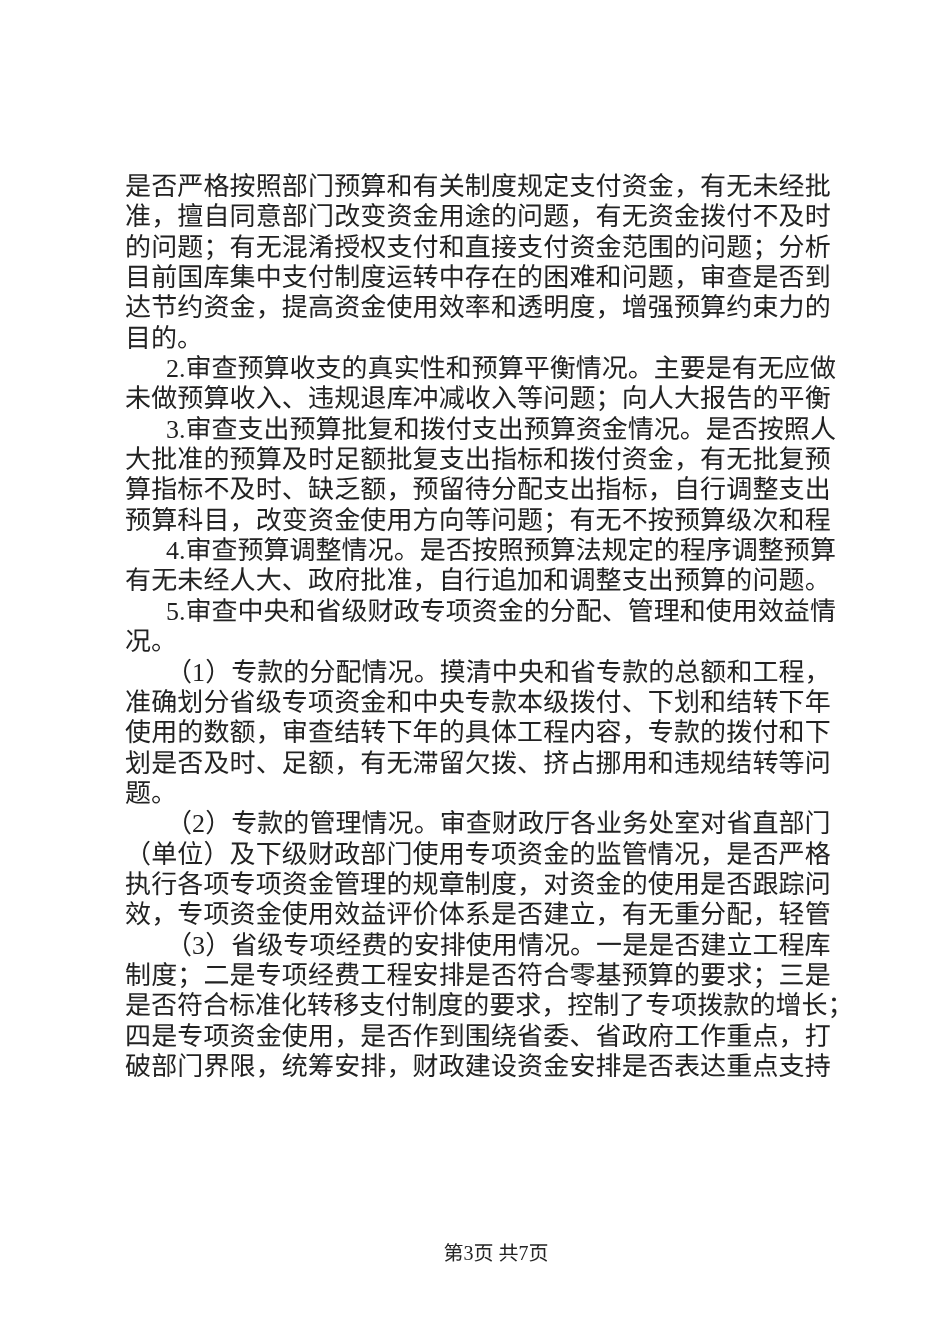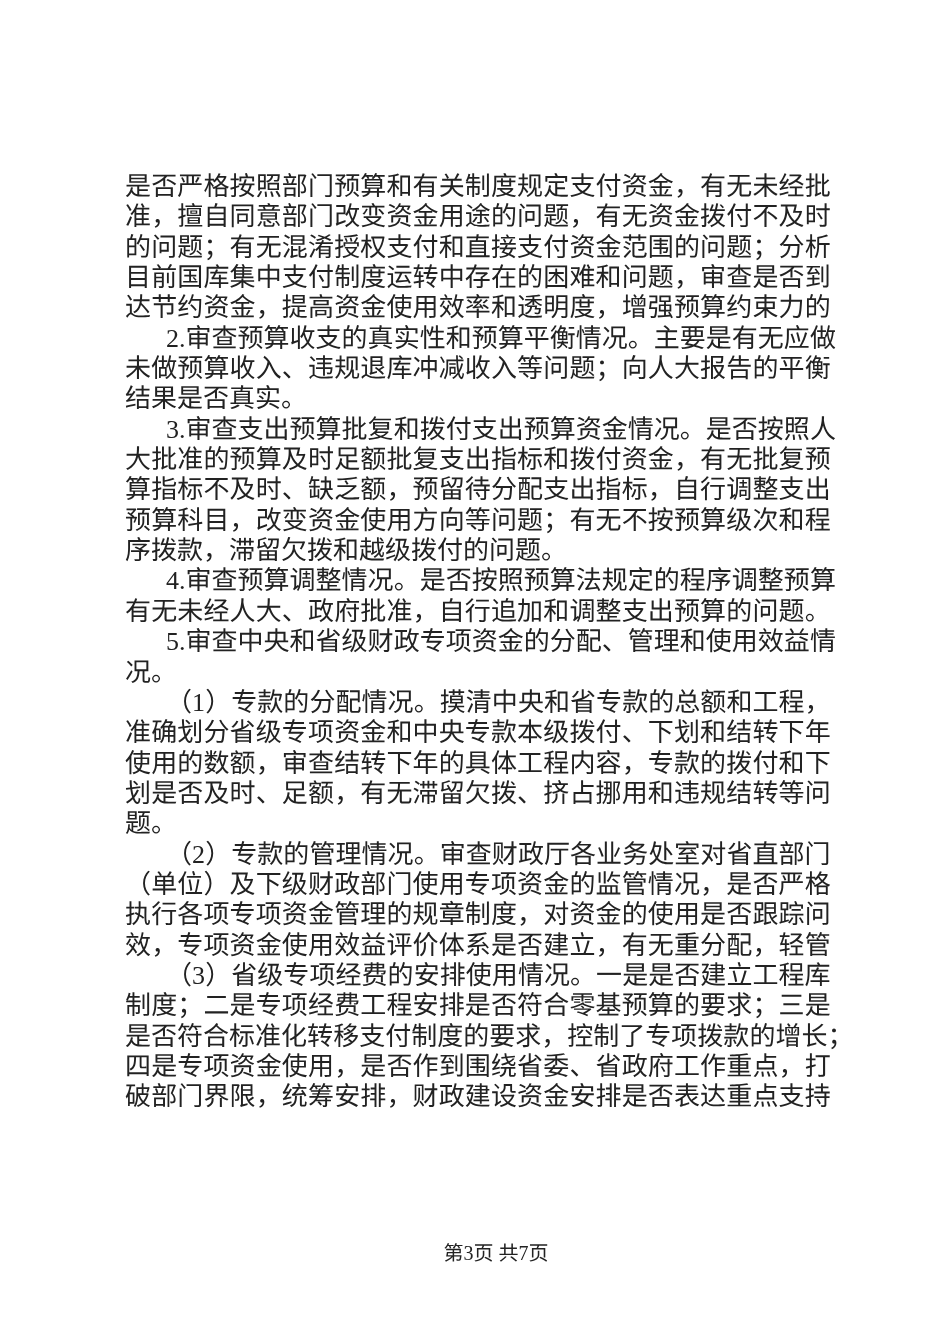--- a/index.html
+++ b/index.html
@@ -200,20 +200,21 @@
         <span>，</span>
         <span>增</span>
         <span>强</span>
         <span>预</span>
         <span>算</span>
         <span>约</span>
         <span>束</span>
         <span>力</span>
         <span>的</span>
       </div>
+      <div class="line">目的。</div>
       <div class="line fill">
         <span class="indent-spacer"></span>
         <span>2</span>
         <span>.</span>
         <span>审</span>
         <span>查</span>
         <span>预</span>
         <span>算</span>
         <span>收</span>
         <span>支</span>
@@ -259,21 +260,20 @@
         <span>；</span>
         <span>向</span>
         <span>人</span>
         <span>大</span>
         <span>报</span>
         <span>告</span>
         <span>的</span>
         <span>平</span>
         <span>衡</span>
       </div>
-      <div class="line">结果是否真实。</div>
       <div class="line fill">
         <span class="indent-spacer"></span>
         <span>3</span>
         <span>.</span>
         <span>审</span>
         <span>查</span>
         <span>支</span>
         <span>出</span>
         <span>预</span>
         <span>算</span>
@@ -377,21 +377,20 @@
         <span>无</span>
         <span>不</span>
         <span>按</span>
         <span>预</span>
         <span>算</span>
         <span>级</span>
         <span>次</span>
         <span>和</span>
         <span>程</span>
       </div>
-      <div class="line">序拨款，滞留欠拨和越级拨付的问题。</div>
       <div class="line fill">
         <span class="indent-spacer"></span>
         <span>4</span>
         <span>.</span>
         <span>审</span>
         <span>查</span>
         <span>预</span>
         <span>算</span>
         <span>调</span>
         <span>整</span>

